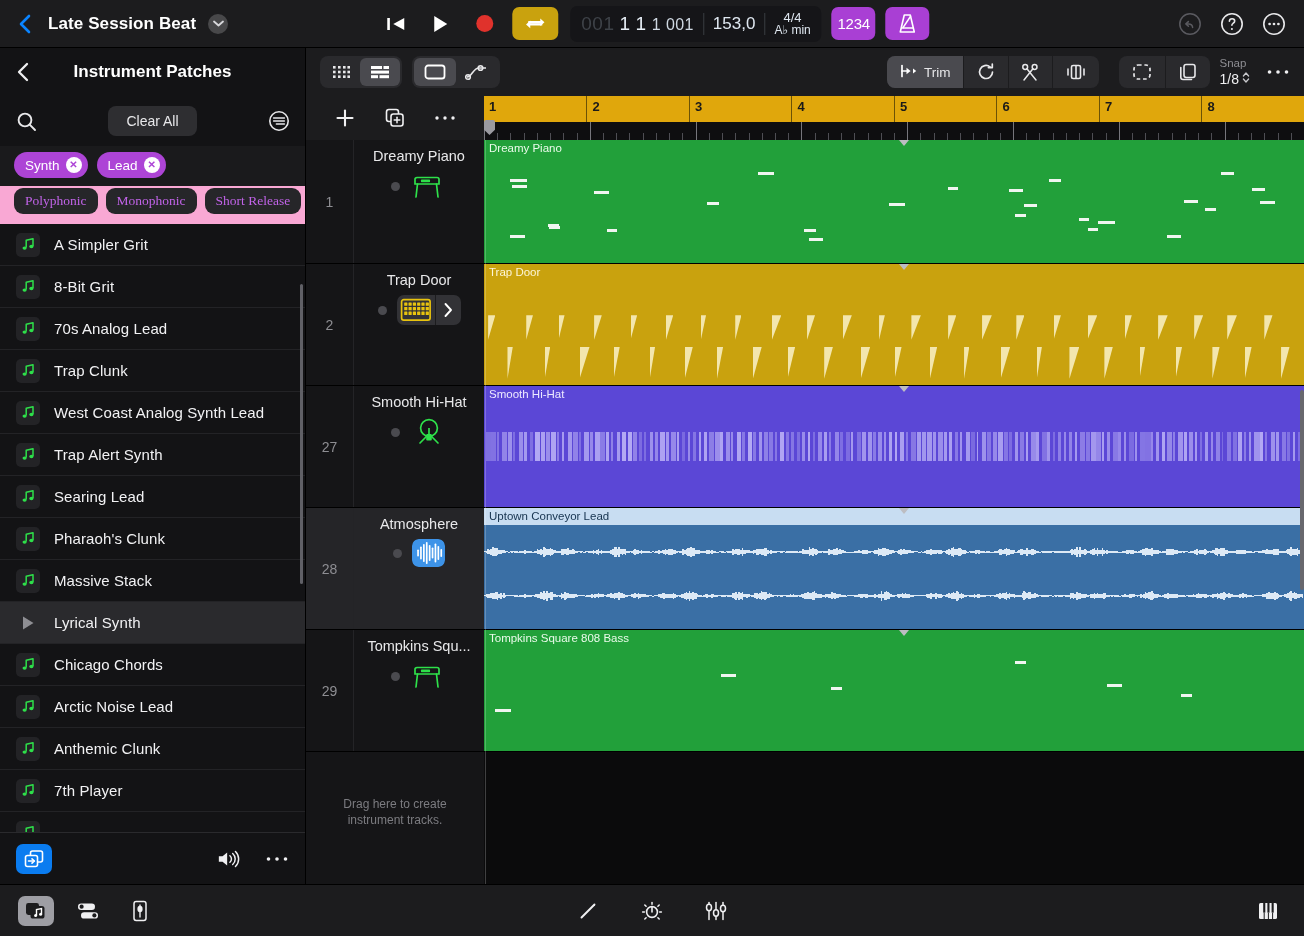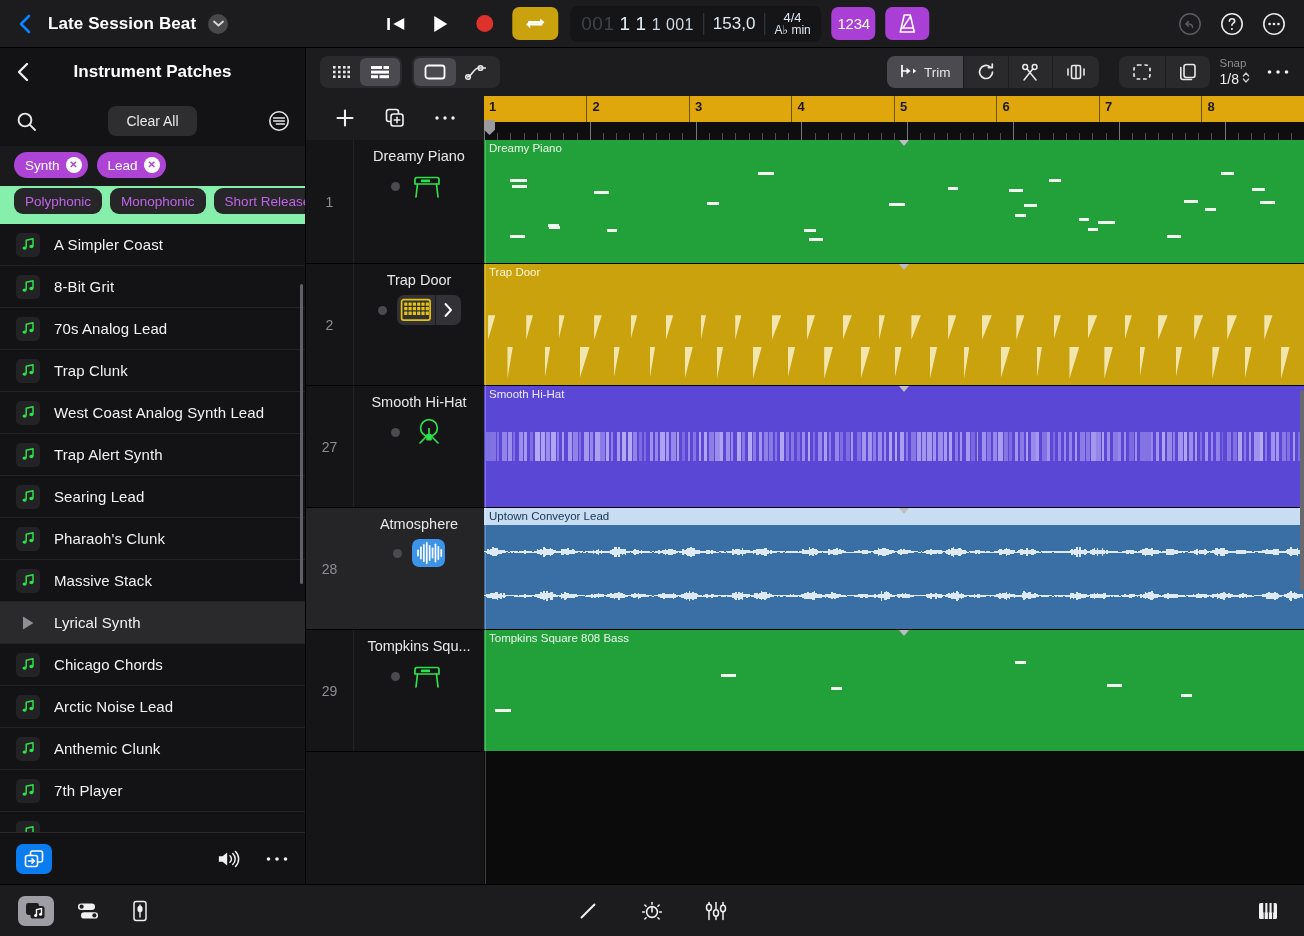--- a/index.html
+++ b/index.html
@@ -88,21 +88,21 @@
   .tag-active {
     background: #ad44d6; border-radius: 13px; height: 26px; padding: 0 6px 0 11px;
     display: flex; align-items: center; gap: 6px; color: #fff; font-size: 13.5px; cursor: pointer;
   }
   .tag-x {
     width: 16px; height: 16px; border-radius: 50%; background: #fff;
     display: flex; align-items: center; justify-content: center;
     color: #ad44d6; font-size: 10px; font-weight: 700; line-height: 1;
   }
   .tagrow-sugg {
-    display: flex; gap: 8px; padding: 2px 14px 10px; background: #86efac; overflow: hidden;
+    display: flex; gap: 8px; padding: 2px 14px 10px; background: #f9a8d4; overflow: hidden; font-family: Liberation Serif, serif;
   }
   .tag-sugg {
     background: #262629; border-radius: 9px; height: 26px; padding: 0 11px;
     display: flex; align-items: center; color: #c163e8; font-size: 13.5px;
     white-space: nowrap; cursor: pointer;
   }
   .patch-list { flex: 1; overflow: hidden; position: relative; background: #131315; }
   .patch-row {
     height: 42px; display: flex; align-items: center; gap: 14px; padding: 0 16px;
     border-bottom: 1px solid #232326; cursor: pointer; position: relative;
@@ -388,21 +388,21 @@
 
       <div class="patch-list" id="patch-list">
         <div class="patch-row">
             <div class="patch-ico">
               <svg width="15" height="15" viewBox="0 0 15 15">
                 <path d="M5.2 10.6 V3.2 L12 1.7 V9" fill="none" stroke="#2ee04a" stroke-width="1.5" stroke-linejoin="round"></path>
                 <ellipse cx="3.6" cy="11.1" rx="2.1" ry="1.7" fill="#2ee04a"></ellipse>
                 <ellipse cx="10.4" cy="9.5" rx="2.1" ry="1.7" fill="#2ee04a"></ellipse>
               </svg>
             </div>
-            <div class="patch-name">A Simpler Coast</div>
+            <div class="patch-name">A Simpler Grit</div>
           </div>
           <div class="patch-row">
             <div class="patch-ico">
               <svg width="15" height="15" viewBox="0 0 15 15">
                 <path d="M5.2 10.6 V3.2 L12 1.7 V9" fill="none" stroke="#2ee04a" stroke-width="1.5" stroke-linejoin="round"></path>
                 <ellipse cx="3.6" cy="11.1" rx="2.1" ry="1.7" fill="#2ee04a"></ellipse>
                 <ellipse cx="10.4" cy="9.5" rx="2.1" ry="1.7" fill="#2ee04a"></ellipse>
               </svg>
             </div>
             <div class="patch-name">8-Bit Grit</div>
@@ -831,20 +831,23 @@
                         <svg width="34" height="30" viewBox="0 0 34 30">
                           <path d="M5 6.5 h20 a2 2 0 0 1 2 2 v4.5 h-24 v-4.5 a2 2 0 0 1 2 -2 z" fill="none" stroke="#2ee04a" stroke-width="1.7"></path>
                           <rect x="9" y="8.6" width="9" height="2.6" rx="0.6" fill="#2ee04a"></rect>
                           <line x1="5.5" y1="13" x2="4" y2="26" stroke="#2ee04a" stroke-width="1.7" stroke-linecap="round"></line>
                           <line x1="24.5" y1="13" x2="26" y2="26" stroke="#2ee04a" stroke-width="1.7" stroke-linecap="round"></line>
                         </svg>
                       </div>
                     </div>
                   </div>
                 </div>
+              </div>
+              <div class="drag-hint">
+                <span>Drag here to create<br>instrument tracks.</span>
               </div>
             </div>
         </div>
 
         <div class="timeline">
           <div class="ruler-wrap">
             <div class="ruler-cycle" id="ruler-cycle">
                 <div class="bar-cell" style="width: 105.8px;">
                   <span class="bar-num">1</span>
                 </div>

